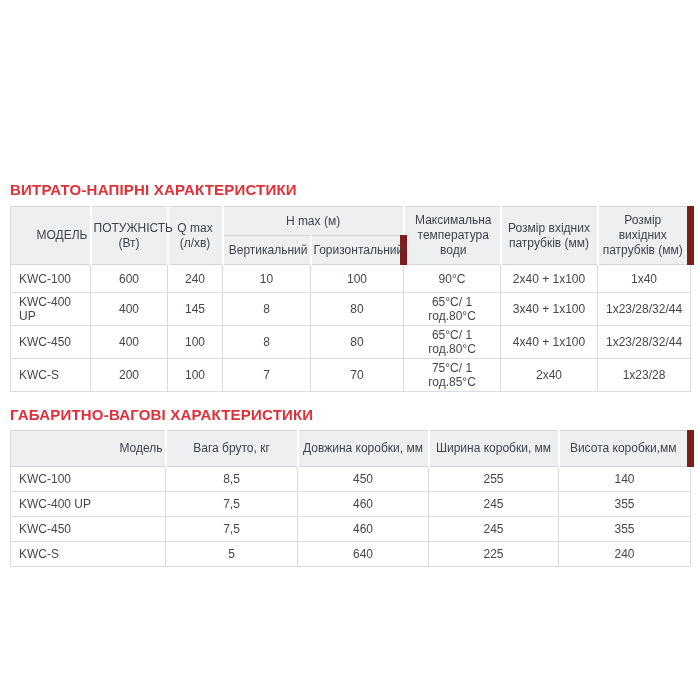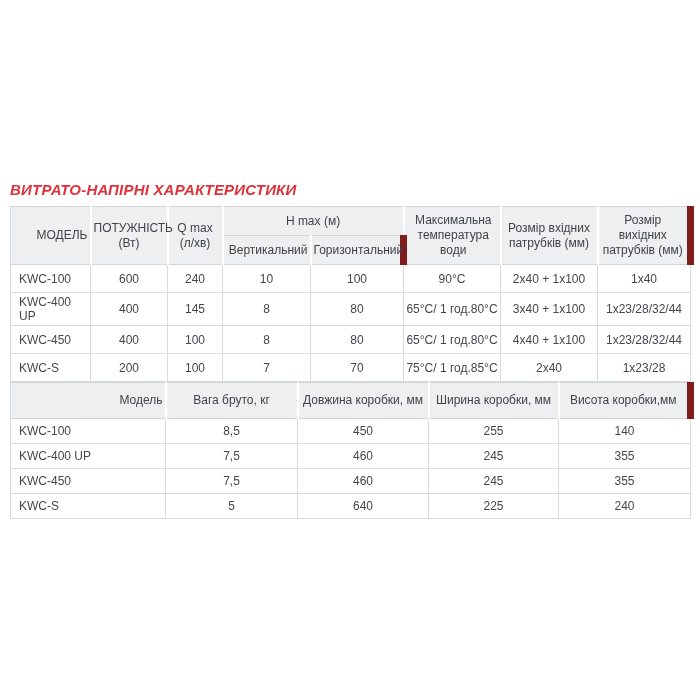--- a/index.html
+++ b/index.html
@@ -18,21 +18,20 @@
     left: 10px;
     width: 680px;
   }
   .section-title {
     color: #e0313b;
     font-size: 15px;
     font-weight: 700;
     letter-spacing: 0.2px;
     margin: 0;
     line-height: 16px;
-    font-style: italic;
   }
   .title-flow { margin-top: 182px; margin-bottom: 8px; }
   .title-dim  { margin-top: 15px;  margin-bottom: 7px; }
 
   table.spec-table {
     border-collapse: collapse;
     table-layout: fixed;
     width: 680px;
     font-size: 12px;
   }
@@ -49,21 +48,21 @@
     padding: 3px 2px;
     line-height: 1.25;
   }
   table.spec-table th:first-child { border-left: 1px solid #d8dbde; text-align: right; }
   table.spec-table th:last-child  { border-right: 7px solid #7f1d1d; }
 
   table.spec-table td {
     border: 1px solid #d9dcdf;
     text-align: center;
     vertical-align: middle;
-    padding: 2px 0;
+    padding: 2px 8px;
     color: #43474d;
     background: #ffffff;
   }
   table.spec-table td.model {
     text-align: left;
     padding-left: 8px;
   }
   .t1 thead tr.group-row th    { height: 22px; }
   .t1 thead tr.sub-row th      { height: 22px; }
   .t1 tbody td                 { height: 23px; }
@@ -140,20 +139,21 @@
           <td>100</td>
           <td>7</td>
           <td>70</td>
           <td>75°С/ 1 год.85°С</td>
           <td>2x40</td>
           <td>1x23/28</td>
         </tr>
       </tbody>
   </table>
 
+  <h2 class="section-title title-dim">ГАБАРИТНО-ВАГОВІ ХАРАКТЕРИСТИКИ</h2>
 
   <table class="spec-table t2">
     <colgroup>
       <col style="width:155px">
         <col style="width:132px">
         <col style="width:131px">
       <col style="width:130px">
         <col style="width:132px">
     </colgroup>
     <thead>

